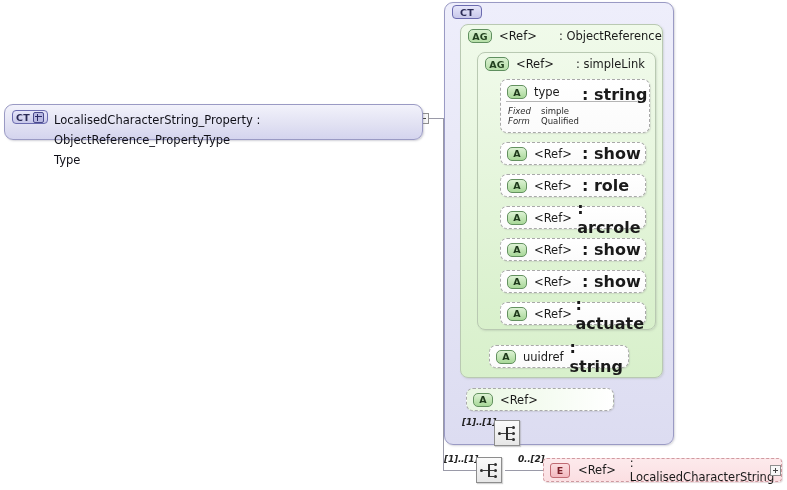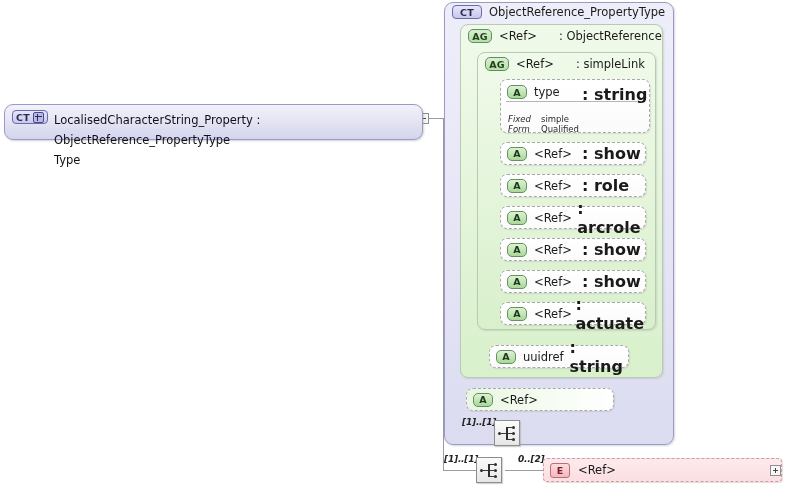--- a/index.html
+++ b/index.html
@@ -111,21 +111,20 @@
     background:linear-gradient(to bottom,#fdeaec,#fbdfe2);
     display:flex;align-items:center;padding-left:6px;
     box-shadow:1px 1px 1px rgba(170,140,145,.3);
   }
   .elem .nm{margin-left:8px;font-size:11.5px;}
 
   
   .facets{
     position:absolute;font-style:italic;font-size:8.5px;color:#2b2b2b;
     line-height:10px;
-    margin-top:8px;
   }
   .facets .row{display:flex;}
   .facets .k{width:33px;font-style:italic;}
   .facets .v{font-style:normal;font-size:8.5px;}
   .facet-rule{position:absolute;height:1px;background:#b5b5b5;}
 
   
   .card{
     position:absolute;font-style:italic;font-weight:bold;font-size:9px;
     color:#222;white-space:nowrap;letter-spacing:-.2px;
@@ -191,21 +190,20 @@
     <span class="lbl">
       <span>LocalisedCharacterString_Property : ObjectReference_PropertyType</span><br>
       <span>Type</span>
     </span>
   </div>
 
   <div class="panel panel-ct" style="left:444px;top:2px;width:230px;height:443px;"></div>
 
   <div class="panel-hdr" style="left:452px;top:5px;">
     <span class="badge badge-ct">CT</span>
-    <span class="t">ObjectReference_PropertyType</span>
   </div>
 
   <div class="panel panel-ag" style="left:460px;top:24px;width:203px;height:354px;"></div>
 
   <div class="panel-hdr" style="left:468px;top:29px;">
     <span class="badge badge-ag">AG</span>
     <span class="t">&lt;Ref&gt;</span>
     <span class="t" style="margin-left:22px;">: ObjectReference</span>
   </div>
 
@@ -323,16 +321,17 @@
     <span class="dot" style="left:17px;top:5px;"></span>
     <span class="dot" style="left:17px;top:11px;"></span>
     <span class="dot" style="left:17px;top:17px;"></span>
   </div>
 
   <div class="card" style="left:518px;top:454px;">0..[2]</div>
 
   <div class="elem" style="left:543px;top:458px;width:239px;height:24px;">
     <span class="badge badge-e">E</span>
     <span class="nm" style="width:52px;">&lt;Ref&gt;</span>
+    <span class="nm" style="margin-left:0;">: LocalisedCharacterString</span>
   </div>
   <div class="tgl plus" style="left:770px;top:465px;"></div>
 
 </div>
 
 </body></html>

